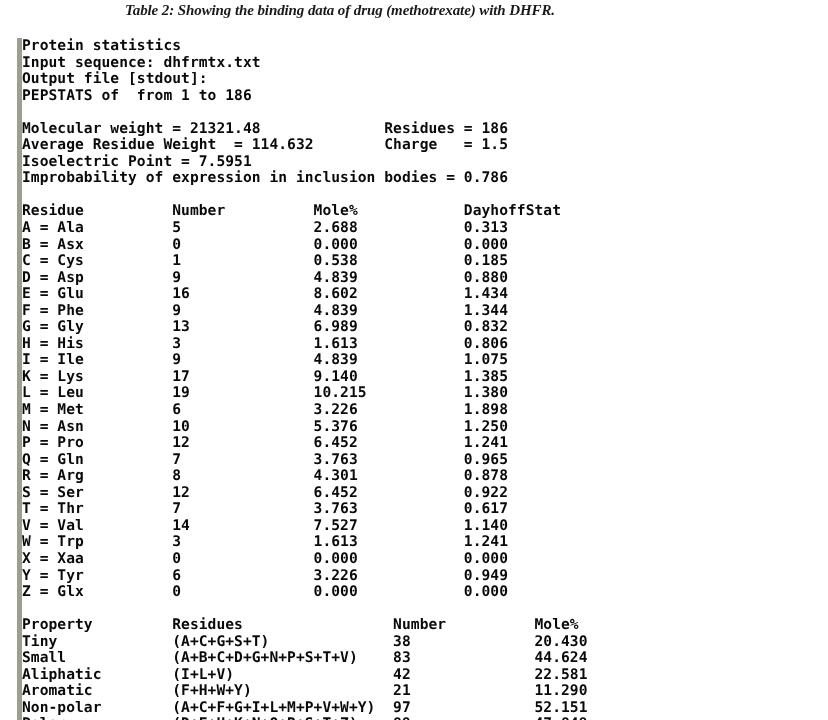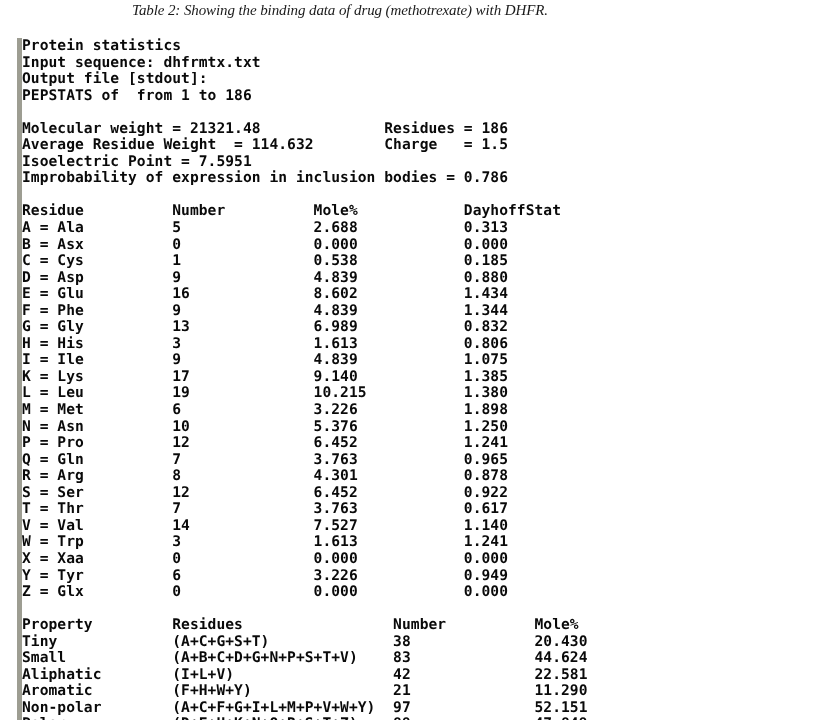--- a/index.html
+++ b/index.html
@@ -18,21 +18,21 @@
 
   
   #caption {
     position: absolute;
     top: 2px;
     left: 0;
     width: 680px;
     text-align: center;
     font-family: "Liberation Serif", serif;
     font-style: italic;
-    font-weight: normal;
+    font-weight: bold;
     font-size: 15px;
     color: #1a1a1a;
     letter-spacing: -0.1px;
     white-space: nowrap;
   }
 
   
   #terminal {
     position: absolute;
     top: 38px;

